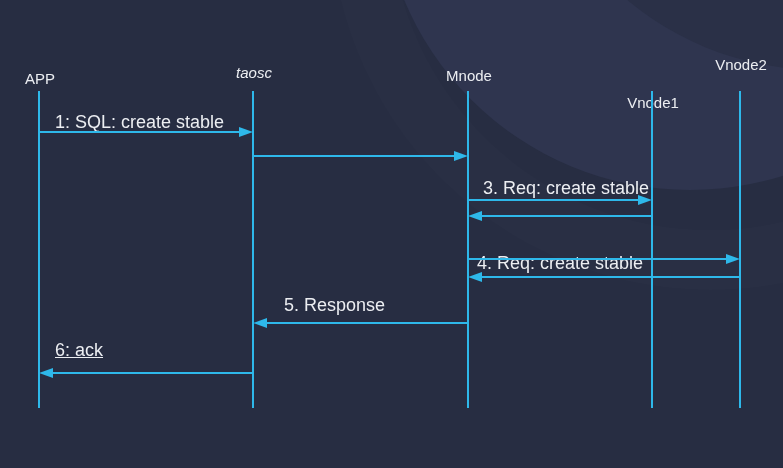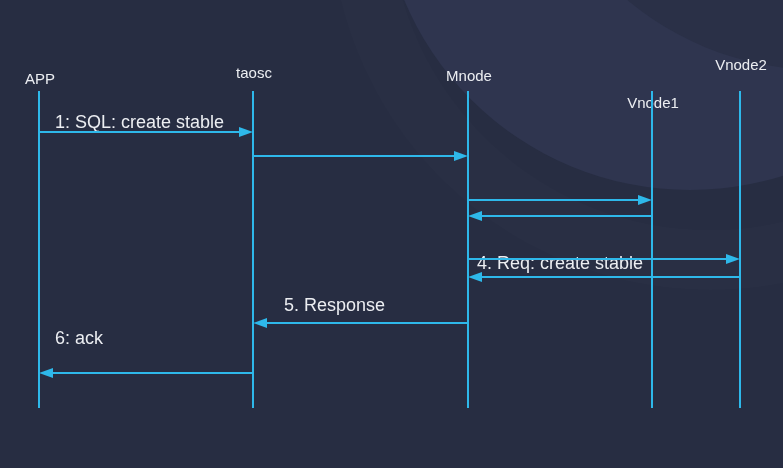--- a/index.html
+++ b/index.html
@@ -85,53 +85,54 @@
 
 <div class="stage">
 
   <div class="blob blob-light"></div>
   <div class="blob blob-dark"></div>
   <div class="blob blob-ring"></div>
 
   <div class="layer">
 
     <span class="participant-label" style="left:40px;  top:69px;">APP</span>
-    <span class="participant-label" style="left:254px; top:63px;">taosc</span>
+    <span class="participant-label" style="left:254px; top:63px;font-style:italic;">taosc</span>
     <span class="participant-label" style="left:469px; top:66px;">Mnode</span>
     <span class="participant-label" style="left:653px; top:66px;margin-top:27px;">Vnode1</span>
     <span class="participant-label" style="left:741px; top:55px;">Vnode2</span>
 
     <div class="lifeline" style="left:38px;"></div>
     <div class="lifeline" style="left:252px;"></div>
     <div class="lifeline" style="left:467px;"></div>
     <div class="lifeline" style="left:651px;"></div>
     <div class="lifeline" style="left:739px;"></div>
 
     <span class="msg-label" style="left:55px; top:112px;">1: SQL: create stable</span>
     <div class="msg-line" style="left:39px; top:131px; width:200px;"></div>
     <div class="head head-right" style="left:239px; top:127px;"></div>
 
     <div class="msg-line" style="left:253px; top:155px; width:201px;"></div>
     <div class="head head-right" style="left:454px; top:151px;"></div>
 
+    <span class="msg-label" style="left:483px; top:178px;">3. Req: create stable</span>
     <div class="msg-line" style="left:468px; top:199px; width:170px;"></div>
     <div class="head head-right" style="left:638px; top:195px;"></div>
 
     <div class="msg-line" style="left:482px; top:215px; width:170px;"></div>
     <div class="head head-left" style="left:468px; top:211px;"></div>
 
     <span class="msg-label" style="left:477px; top:253px;">4. Req: create stable</span>
     <div class="msg-line" style="left:468px; top:258px; width:258px;"></div>
     <div class="head head-right" style="left:726px; top:254px;"></div>
 
     <div class="msg-line" style="left:482px; top:276px; width:258px;"></div>
     <div class="head head-left" style="left:468px; top:272px;"></div>
 
     <span class="msg-label" style="left:284px; top:295px;">5. Response</span>
     <div class="msg-line" style="left:267px; top:322px; width:201px;"></div>
     <div class="head head-left" style="left:253px; top:318px;"></div>
 
-    <span class="msg-label" style="left:55px; top:328px;">6: ack</span>
+    <span class="msg-label" style="left:55px; top:340px;text-decoration:underline;">6: ack</span>
     <div class="msg-line" style="left:53px; top:372px; width:200px;"></div>
     <div class="head head-left" style="left:39px; top:368px;"></div>
 
   </div>
 </div>
 
 </body></html>

